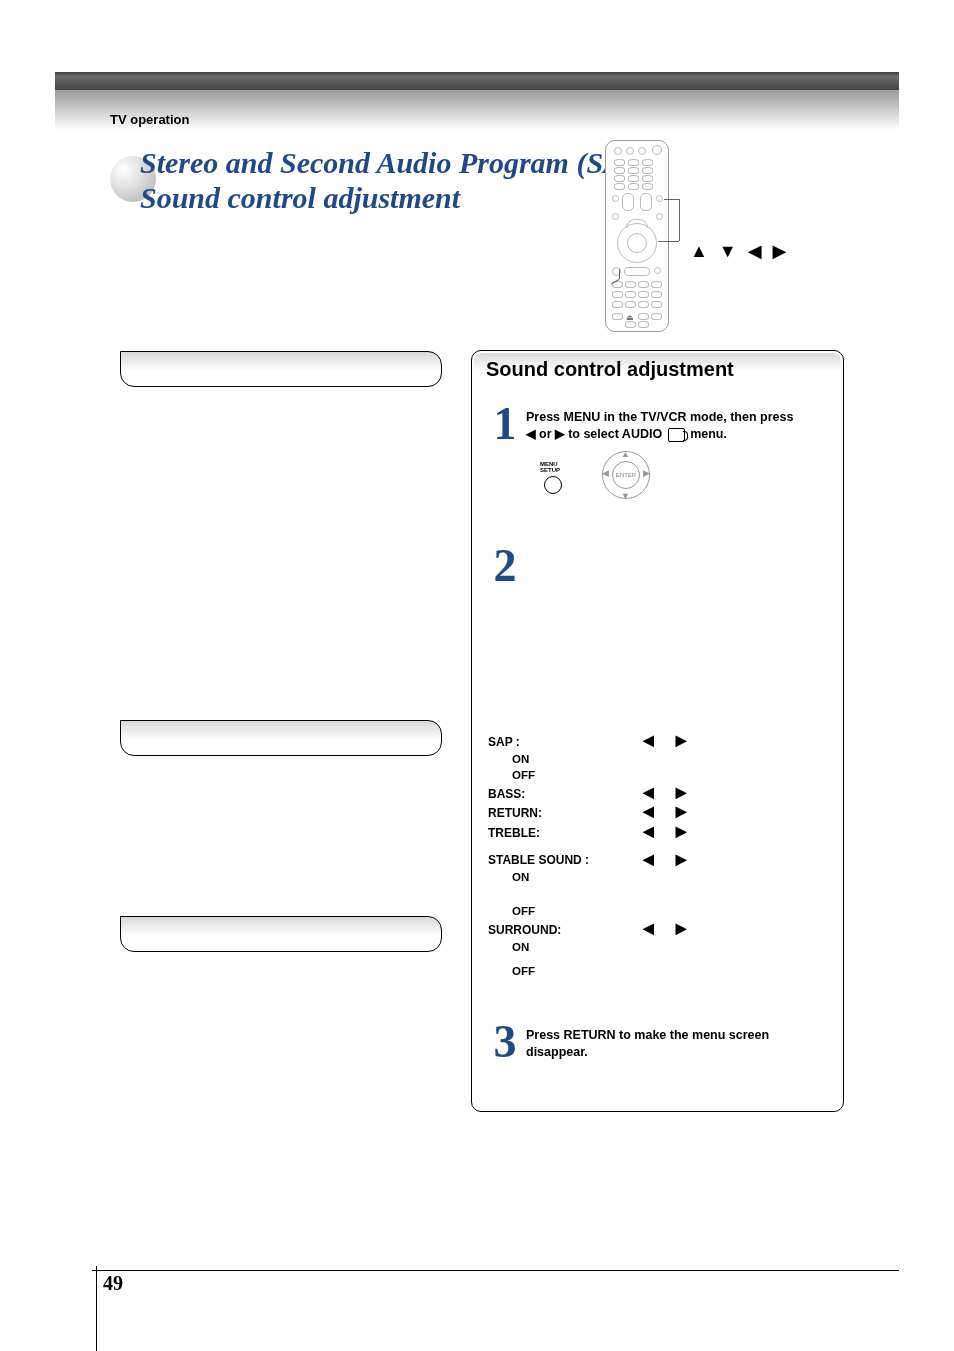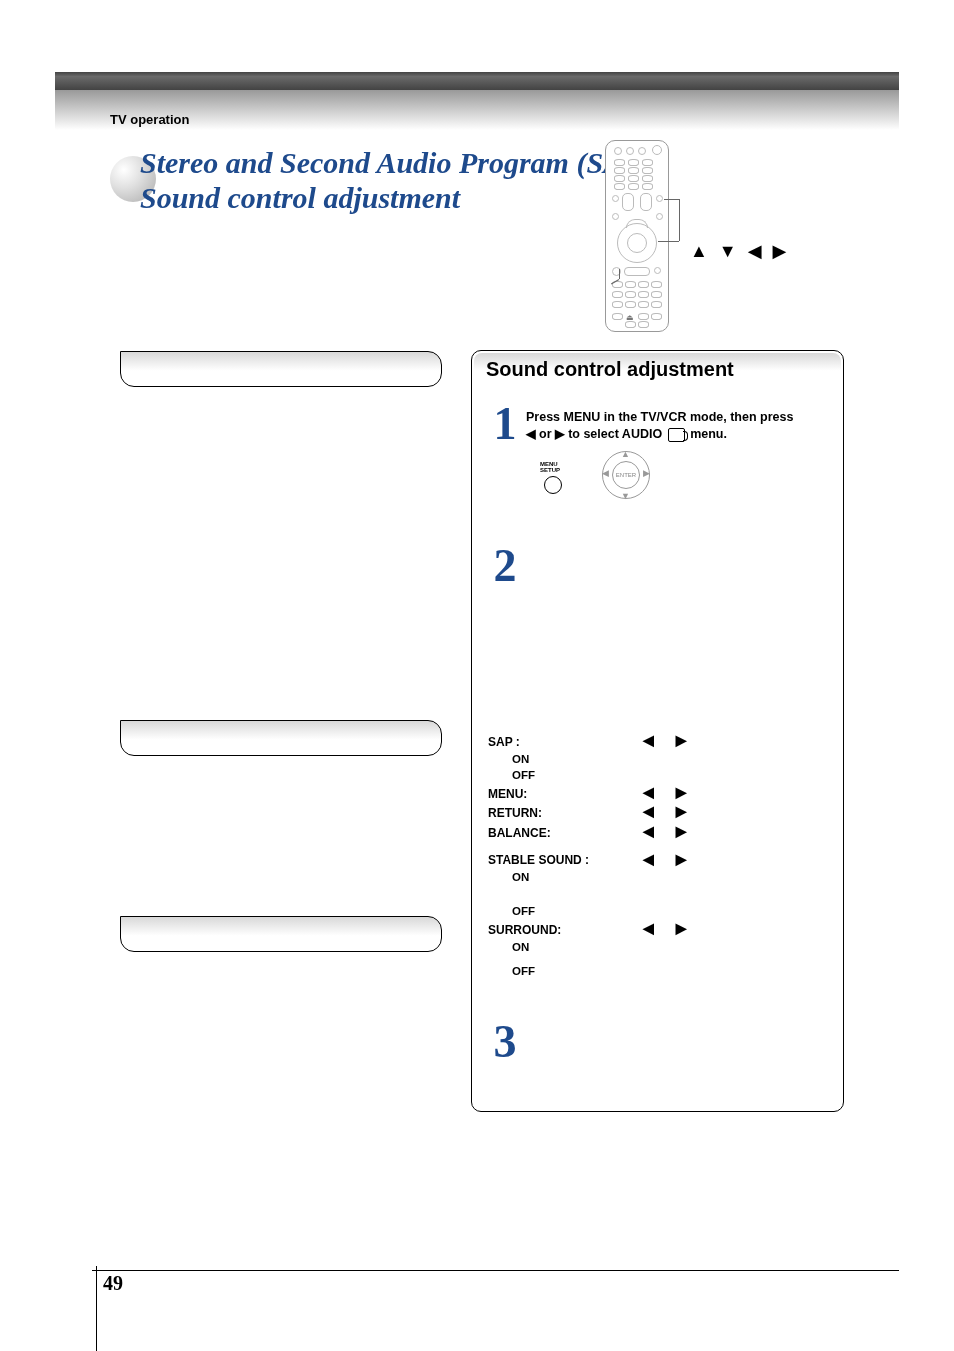--- a/index.html
+++ b/index.html
@@ -410,29 +410,29 @@
 
     <div class="settings-list">
       <div class="setting-row">
         <span class="setting-label">SAP :</span>
         <span class="setting-arrows">◀▶</span>
       </div>
       <div class="setting-row indent">ON</div>
       <div class="setting-row indent">OFF</div>
 
       <div class="setting-row">
-        <span class="setting-label">MENU:</span>
+        <span class="setting-label">BASS:</span>
         <span class="setting-arrows">◀▶</span>
       </div>
       <div class="setting-row">
         <span class="setting-label">RETURN:</span>
         <span class="setting-arrows">◀▶</span>
       </div>
       <div class="setting-row">
-        <span class="setting-label">BALANCE:</span>
+        <span class="setting-label">TREBLE:</span>
         <span class="setting-arrows">◀▶</span>
       </div>
       <div class="gap"></div>
       <div class="setting-row">
         <span class="setting-label">STABLE SOUND :</span>
         <span class="setting-arrows">◀▶</span>
       </div>
       <div class="setting-row indent">ON</div>
       <div class="biggap"></div>
       <div class="setting-row indent">OFF</div>
@@ -441,20 +441,24 @@
         <span class="setting-label">SURROUND:</span>
         <span class="setting-arrows">◀▶</span>
       </div>
       <div class="setting-row indent">ON</div>
       <div class="gap"></div>
       <div class="setting-row indent">OFF</div>
     </div>
 
     <div class="step step3">
       <div class="step-num">3</div>
+      <div class="step-text">
+        <span>Press RETURN to make the menu screen</span><br>
+        <span>disappear.</span>
+      </div>
     </div>
 
   </div>
 
   <div class="footer-line"></div>
   <div class="vline"></div>
   <div class="page-num">49</div>
 
 </div>
 

